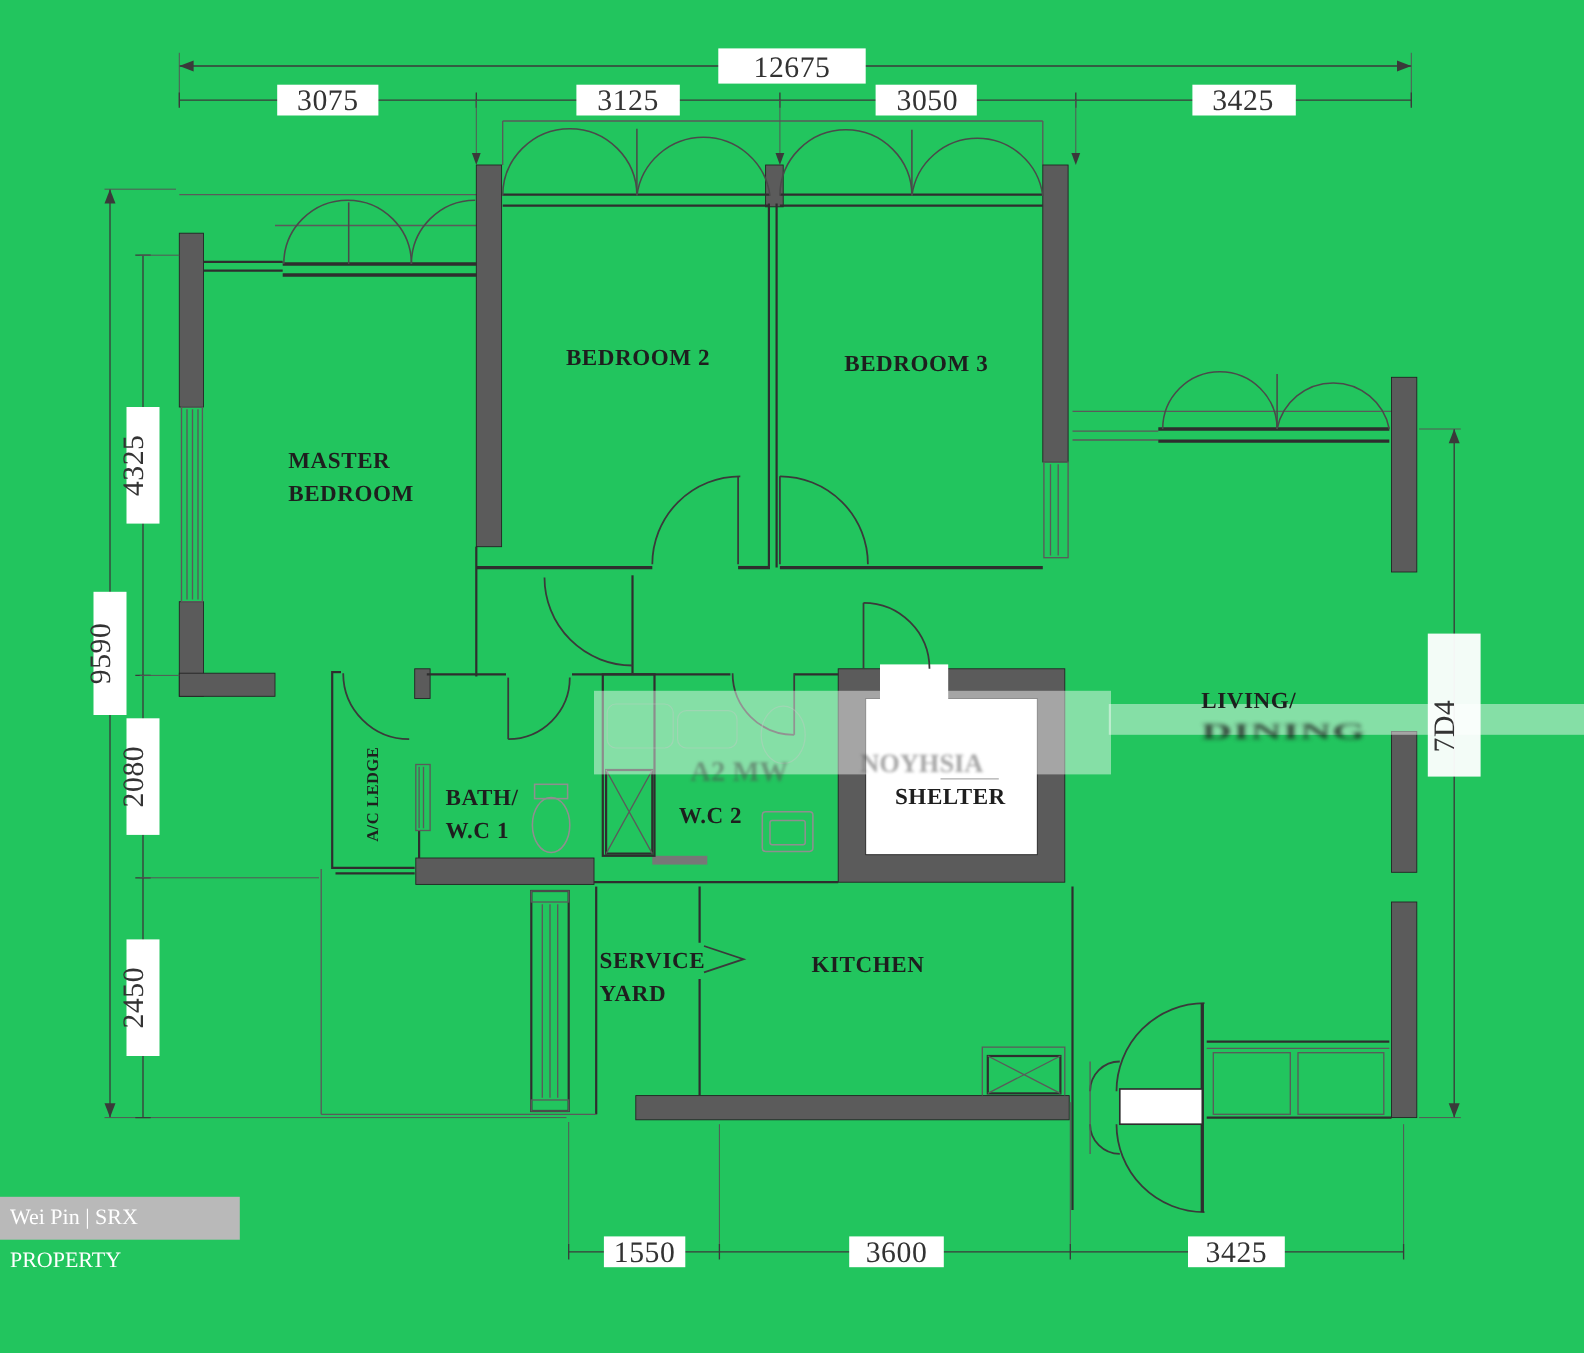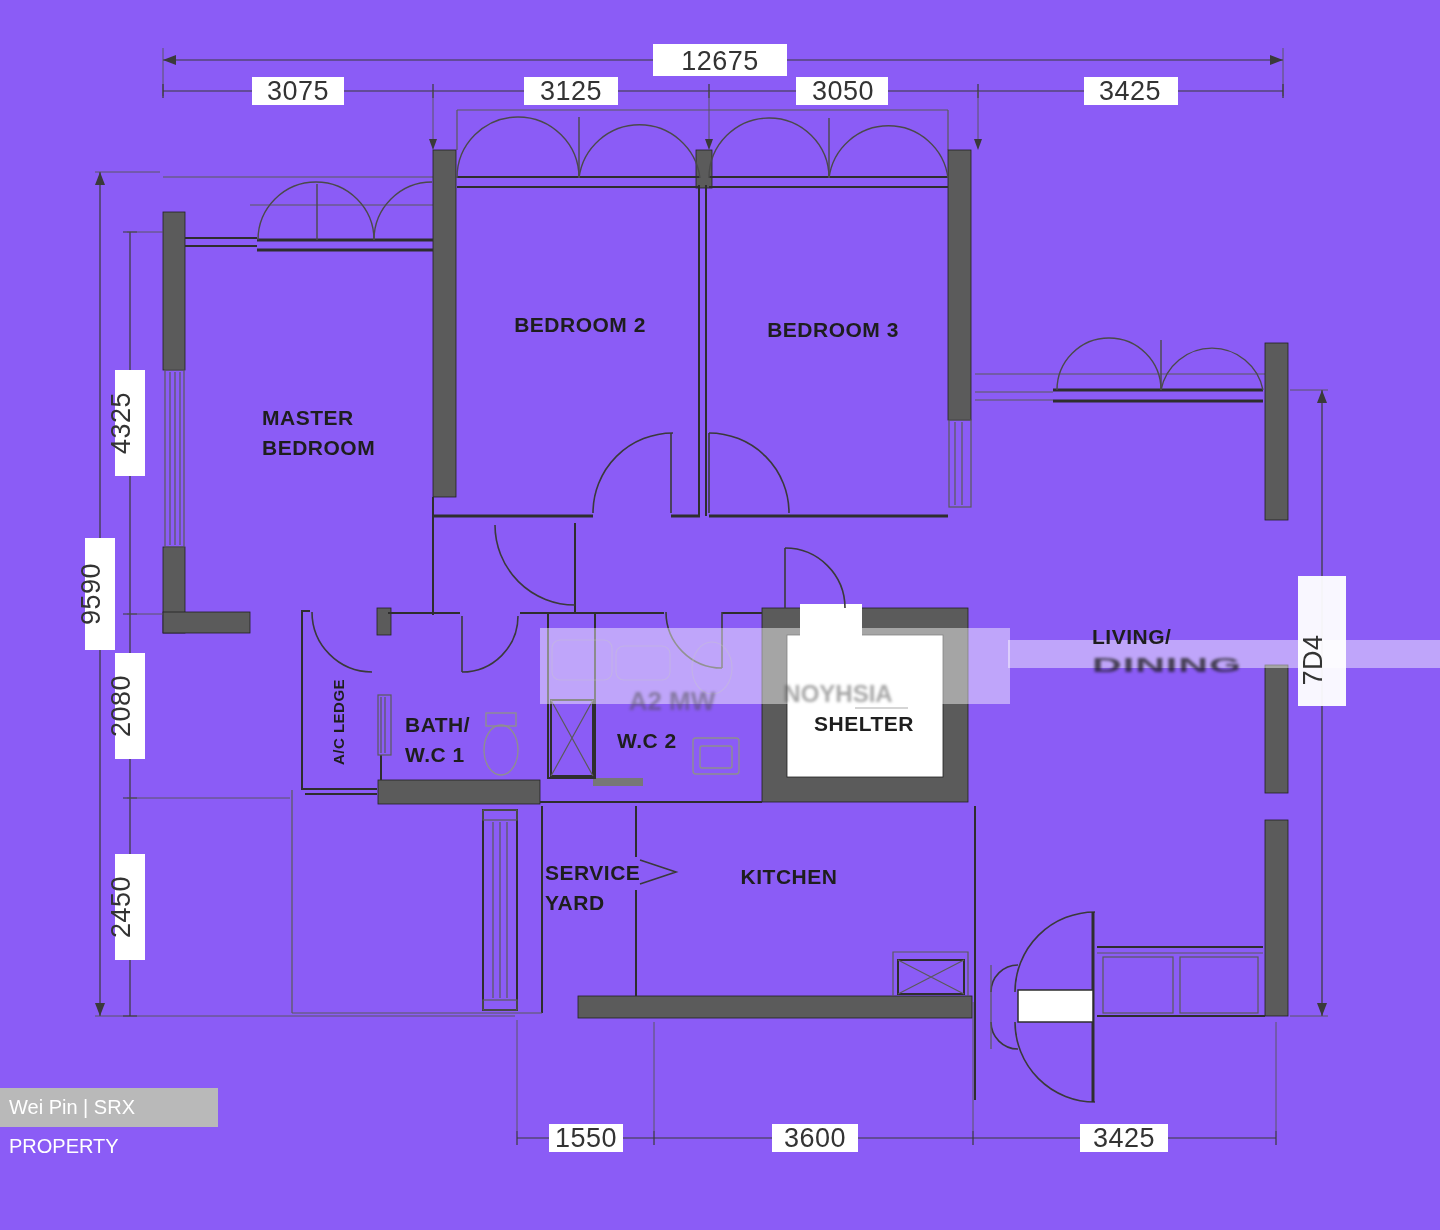--- a/index.html
+++ b/index.html
@@ -1,21 +1,21 @@
 <!DOCTYPE html>
 <html style="--wall: #5b5b5b; --line: #2e2e2e; --dim: #333333; --room_text: #1e1e1e; --watermark_bg: #b9b9b9; --watermark_text: #ffffff; --fixture: #8f8f8f;"><head>
 <meta charset="utf-8">
 <style>
   :root{
     --wall:#5b5b5b; --line:#2e2e2e; --dim:#333333; --room_text:#1e1e1e;
     --watermark_bg:#b9b9b9; --watermark_text:#ffffff; --fixture:#8f8f8f;
   }
   html,body{margin:0;padding:0;background:#ffffff;}
-  .canvas{position:relative;width:1440px;height:1230px;background:#8b5cf6;
-          font-family:Liberation Sans, sans-serif;overflow:hidden;}
+  .canvas{position:relative;width:1440px;height:1230px;background:#22c55e;
+          font-family:Liberation Serif, serif;overflow:hidden;}
   svg{position:absolute;left:0;top:0;}
   .thin   {stroke:var(--line);stroke-width:2;fill:none;}
   .thin1  {stroke:#5a5a5a;stroke-width:1.2;fill:none;}
   .thick  {stroke:var(--line);stroke-width:3;fill:none;}
   .wall   {fill:var(--wall);stroke:#222;stroke-width:0.8;}
   .arc    {stroke:#3a3a3a;stroke-width:1.6;fill:none;}
   .winarc {stroke:#4a4a4a;stroke-width:1.4;fill:none;}
   .fx     {stroke:var(--fixture);stroke-width:1.4;fill:none;}
   .ghost  {stroke:#9a9a9a;stroke-width:1.1;fill:none;opacity:.38;}
   .dimln  {stroke:#3a3a3a;stroke-width:1.2;fill:none;}

